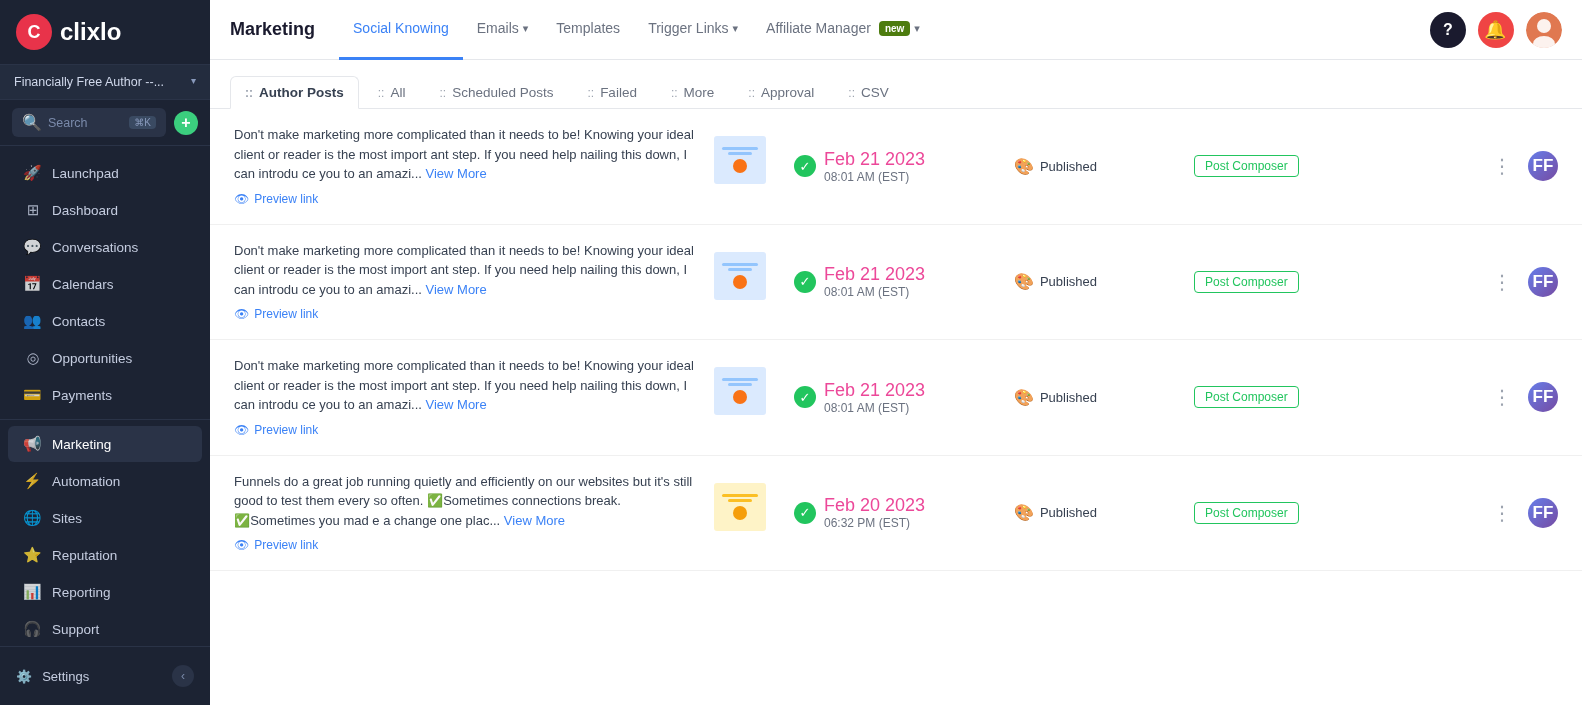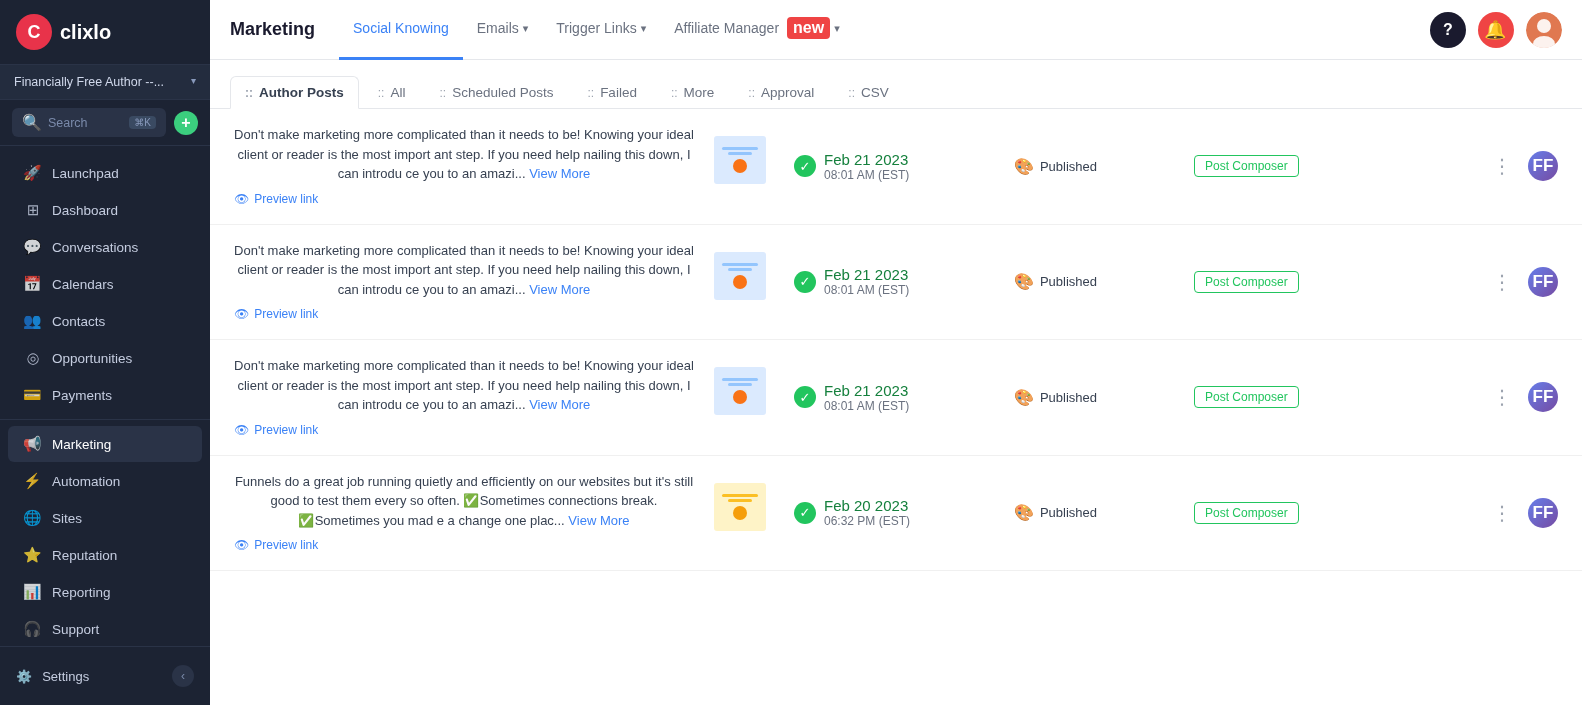--- a/index.html
+++ b/index.html
@@ -22,21 +22,21 @@
       padding: 14px 16px;
       border-bottom: 1px solid #2a3347;
     }
     .logo-icon {
       width: 36px; height: 36px;
       background: #e8334a;
       border-radius: 50%;
       display: flex; align-items: center; justify-content: center;
       font-weight: bold; color: white; font-size: 18px;
     }
-    .logo-text { color: white; font-size: 20px; font-weight: 600; }
+    .logo-text { color: white; font-size: 24px; font-weight: 600; }
 
     #account-selector {
       display: flex; align-items: flex-start; justify-content: space-between;
       padding: 10px 14px;
       background: #232c3e;
       cursor: pointer;
       font-size: 13px;
       color: #c5cde0;
       border-bottom: 1px solid #2a3347;
     }
@@ -138,23 +138,23 @@
       border-bottom: 3px solid transparent;
       white-space: nowrap;
     }
     .top-nav-item.active {
       color: #3b82f6;
       border-bottom: 3px solid #3b82f6;
       font-weight: 500;
     }
     .dropdown-arrow { font-size: 11px; }
     .new-badge {
-      background: #ef4444;
+      background: #4d7c0f;
       color: white;
-      font-size: 16px;
+      font-size: 10px;
       font-weight: 600;
       padding: 2px 6px;
       border-radius: 4px;
       margin-left: 4px;
     }
     .topbar-spacer { flex: 1; }
     .topbar-actions { display: flex; align-items: center; gap: 12px; }
     .topbar-icon-btn {
       width: 36px; height: 36px;
       border-radius: 50%;
@@ -210,21 +210,20 @@
       align-items: center;
       padding: 16px 24px;
       border-bottom: 1px solid #f0f0f0;
       gap: 20px;
     }
     .post-text {
       flex: 0 0 460px;
       font-size: 13px;
       color: #374151;
       line-height: 1.5;
-      text-align: center;
     }
     .post-text .view-more { color: #3b82f6; cursor: pointer; text-decoration: none; }
     .preview-link {
       display: flex; align-items: center; gap: 5px;
       font-size: 12px;
       color: #3b82f6;
       margin-top: 6px;
       cursor: pointer;
     }
     .post-thumbnail {
@@ -238,21 +237,21 @@
     }
     .check-icon {
       width: 22px; height: 22px;
       background: #22c55e;
       border-radius: 50%;
       display: flex; align-items: center; justify-content: center;
       color: white;
       font-size: 13px;
       flex-shrink: 0;
     }
-    .post-date { font-size: 15px; color: #15803d; }
+    .post-date { font-size: 18px; color: #ec4899; }
     .post-date-sub { font-size: 12px; color: #6b7280; }
     .post-published-area {
       flex: 0 0 160px;
       display: flex; align-items: center; gap: 6px;
       font-size: 13px;
       color: #374151;
     }
     .published-emoji { font-size: 16px; }
     .post-source-badge {
       flex: 0 0 130px;
@@ -401,20 +400,23 @@
     <span id="topbar-title">Marketing</span>
 
     <div class="top-nav-item active">
       <span>Social Knowing</span>
     </div>
     <div class="top-nav-item">
       <span>Emails</span>
       <span class="dropdown-arrow">▾</span>
     </div>
     <div class="top-nav-item">
+      <span>Templates</span>
+    </div>
+    <div class="top-nav-item">
       <span>Trigger Links</span>
       <span class="dropdown-arrow">▾</span>
     </div>
     <div class="top-nav-item">
       <span>Affiliate Manager</span>
       <span class="new-badge">new</span>
       <span class="dropdown-arrow">▾</span>
     </div>
 
     <div class="topbar-spacer"></div>

